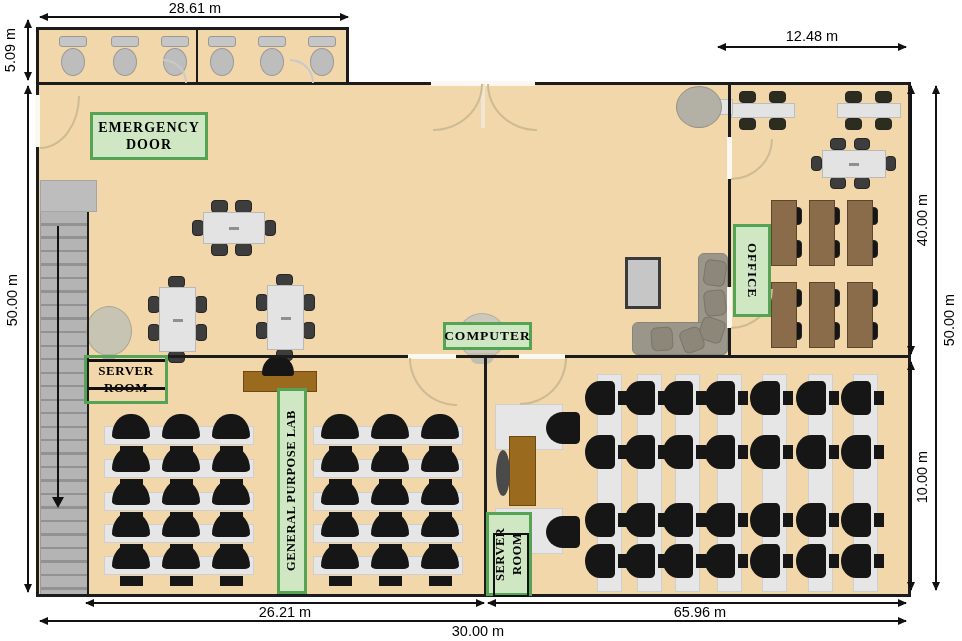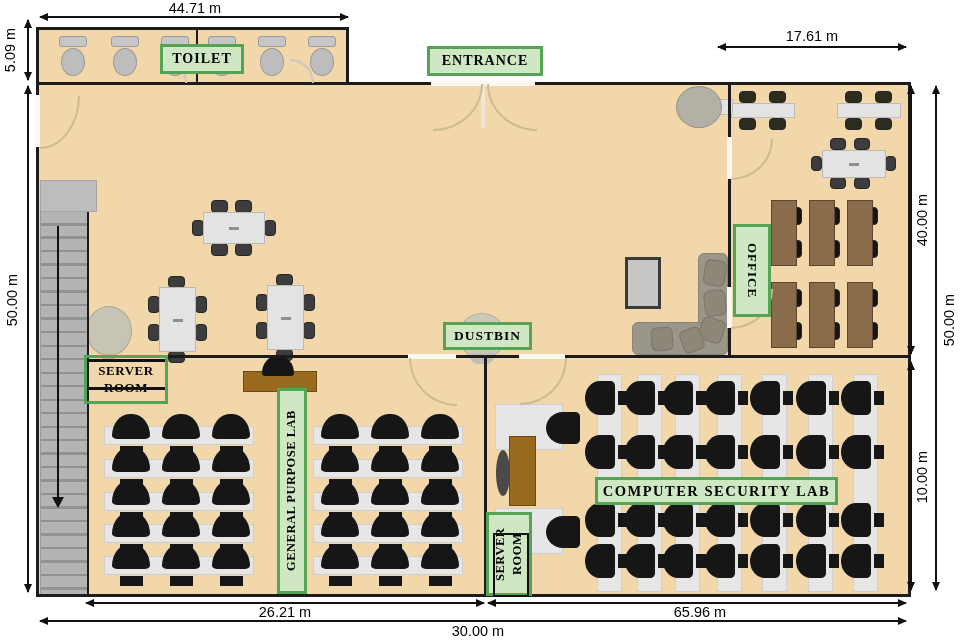--- a/index.html
+++ b/index.html
@@ -309,62 +309,56 @@
   <div class="arc br" style="left:731px;top:139px;width:40px;height:39px;"></div>
   <div class="gap" style="left:727px;top:287px;width:5px;height:41px;"></div>
   <div class="arc br" style="left:731px;top:289px;width:40px;height:38px;"></div>
   <div class="gap" style="left:408px;top:354px;width:48px;height:5px;"></div>
   <div class="arc bl" style="left:409px;top:358px;width:46px;height:46px;"></div>
   <div class="gap" style="left:519px;top:354px;width:46px;height:5px;"></div>
   <div class="arc br" style="left:520px;top:358px;width:45px;height:45px;"></div>
   <div class="arc tr" style="left:163px;top:59px;width:22px;height:22px;"></div>
   <div class="arc tr" style="left:290px;top:59px;width:22px;height:22px;"></div>
 
-  <div class="glabel" style="left:160px;top:44px;width:84px;height:30px;">
-      <span>TOILET</span>
-    </div>
-  <div class="glabel" style="left:427px;top:46px;width:116px;height:30px;">
-      <span>ENTRANCE</span>
+  <div class="glabel" style="left:90px;top:112px;width:118px;height:48px;padding:2px;">
+      <span>EMERGENCY DOOR</span>
     </div>
   <div class="glabel vtext" style="left:733px;top:224px;width:38px;height:93px;font-size:13px;">
       <span>OFFICE</span>
     </div>
   <div class="glabel" style="left:443px;top:322px;width:89px;height:28px;font-size:13.5px;">
-      <span>DUSTBIN</span>
+      <span>COMPUTER</span>
     </div>
   <div class="glabel clear" style="left:84px;top:355px;width:84px;height:49px;font-size:13px;letter-spacing:0.5px;">
       <span>SERVER ROOM</span>
     </div>
   <div class="blackline" style="left:88px;top:359px;width:77px;height:3px;"></div>
   <div class="blackline" style="left:88px;top:387px;width:77px;height:3px;"></div>
   <div class="glabel vtext up" style="left:277px;top:388px;width:30px;height:206px;font-size:12.5px;letter-spacing:0.5px;">
       <span>GENERAL PURPOSE LAB</span>
     </div>
   <div class="glabel vtext up" style="left:486px;top:512px;width:46px;height:84px;font-size:12.5px;letter-spacing:0.5px;line-height:1.4;">
       <span>SERVER ROOM</span>
     </div>
   <div class="innerbox" style="left:493px;top:533px;width:32px;height:60px;"></div>
-  <div class="glabel" style="left:595px;top:477px;width:243px;height:28px;font-size:14.5px;letter-spacing:1.5px;">
-      <span>COMPUTER SECURITY LAB</span>
-    </div>
 
   <div class="harrow" style="left:40px;top:16px;width:308px;"></div>
   <div class="varrow" style="left:27px;top:20px;height:60px;"></div>
   <div class="harrow" style="left:718px;top:46px;width:188px;"></div>
   <div class="varrow" style="left:910px;top:86px;height:268px;"></div>
   <div class="varrow" style="left:910px;top:362px;height:228px;"></div>
   <div class="varrow" style="left:935px;top:86px;height:504px;"></div>
   <div class="varrow" style="left:27px;top:86px;height:506px;"></div>
   <div class="harrow" style="left:86px;top:602px;width:398px;"></div>
   <div class="harrow" style="left:488px;top:602px;width:418px;"></div>
   <div class="harrow" style="left:40px;top:620px;width:866px;"></div>
 
-  <div class="dimtext" style="left:120px;top:0px;width:150px;">44.71 m</div>
+  <div class="dimtext" style="left:120px;top:0px;width:150px;">28.61 m</div>
   <div class="dimtext rot" style="left:-25px;top:42px;width:70px;">5.09 m</div>
-  <div class="dimtext" style="left:737px;top:28px;width:150px;">17.61 m</div>
+  <div class="dimtext" style="left:737px;top:28px;width:150px;">12.48 m</div>
   <div class="dimtext rot" style="left:886px;top:212px;width:72px;">40.00 m</div>
   <div class="dimtext rot" style="left:886px;top:469px;width:72px;">10.00 m</div>
   <div class="dimtext rot" style="left:913px;top:312px;width:72px;">50.00 m</div>
   <div class="dimtext rot" style="left:-24px;top:292px;width:72px;">50.00 m</div>
   <div class="dimtext" style="left:210px;top:604px;width:150px;">26.21 m</div>
   <div class="dimtext" style="left:625px;top:604px;width:150px;">65.96 m</div>
   <div class="dimtext" style="left:403px;top:623px;width:150px;">30.00 m</div>
 </div>
 
 </body></html>

